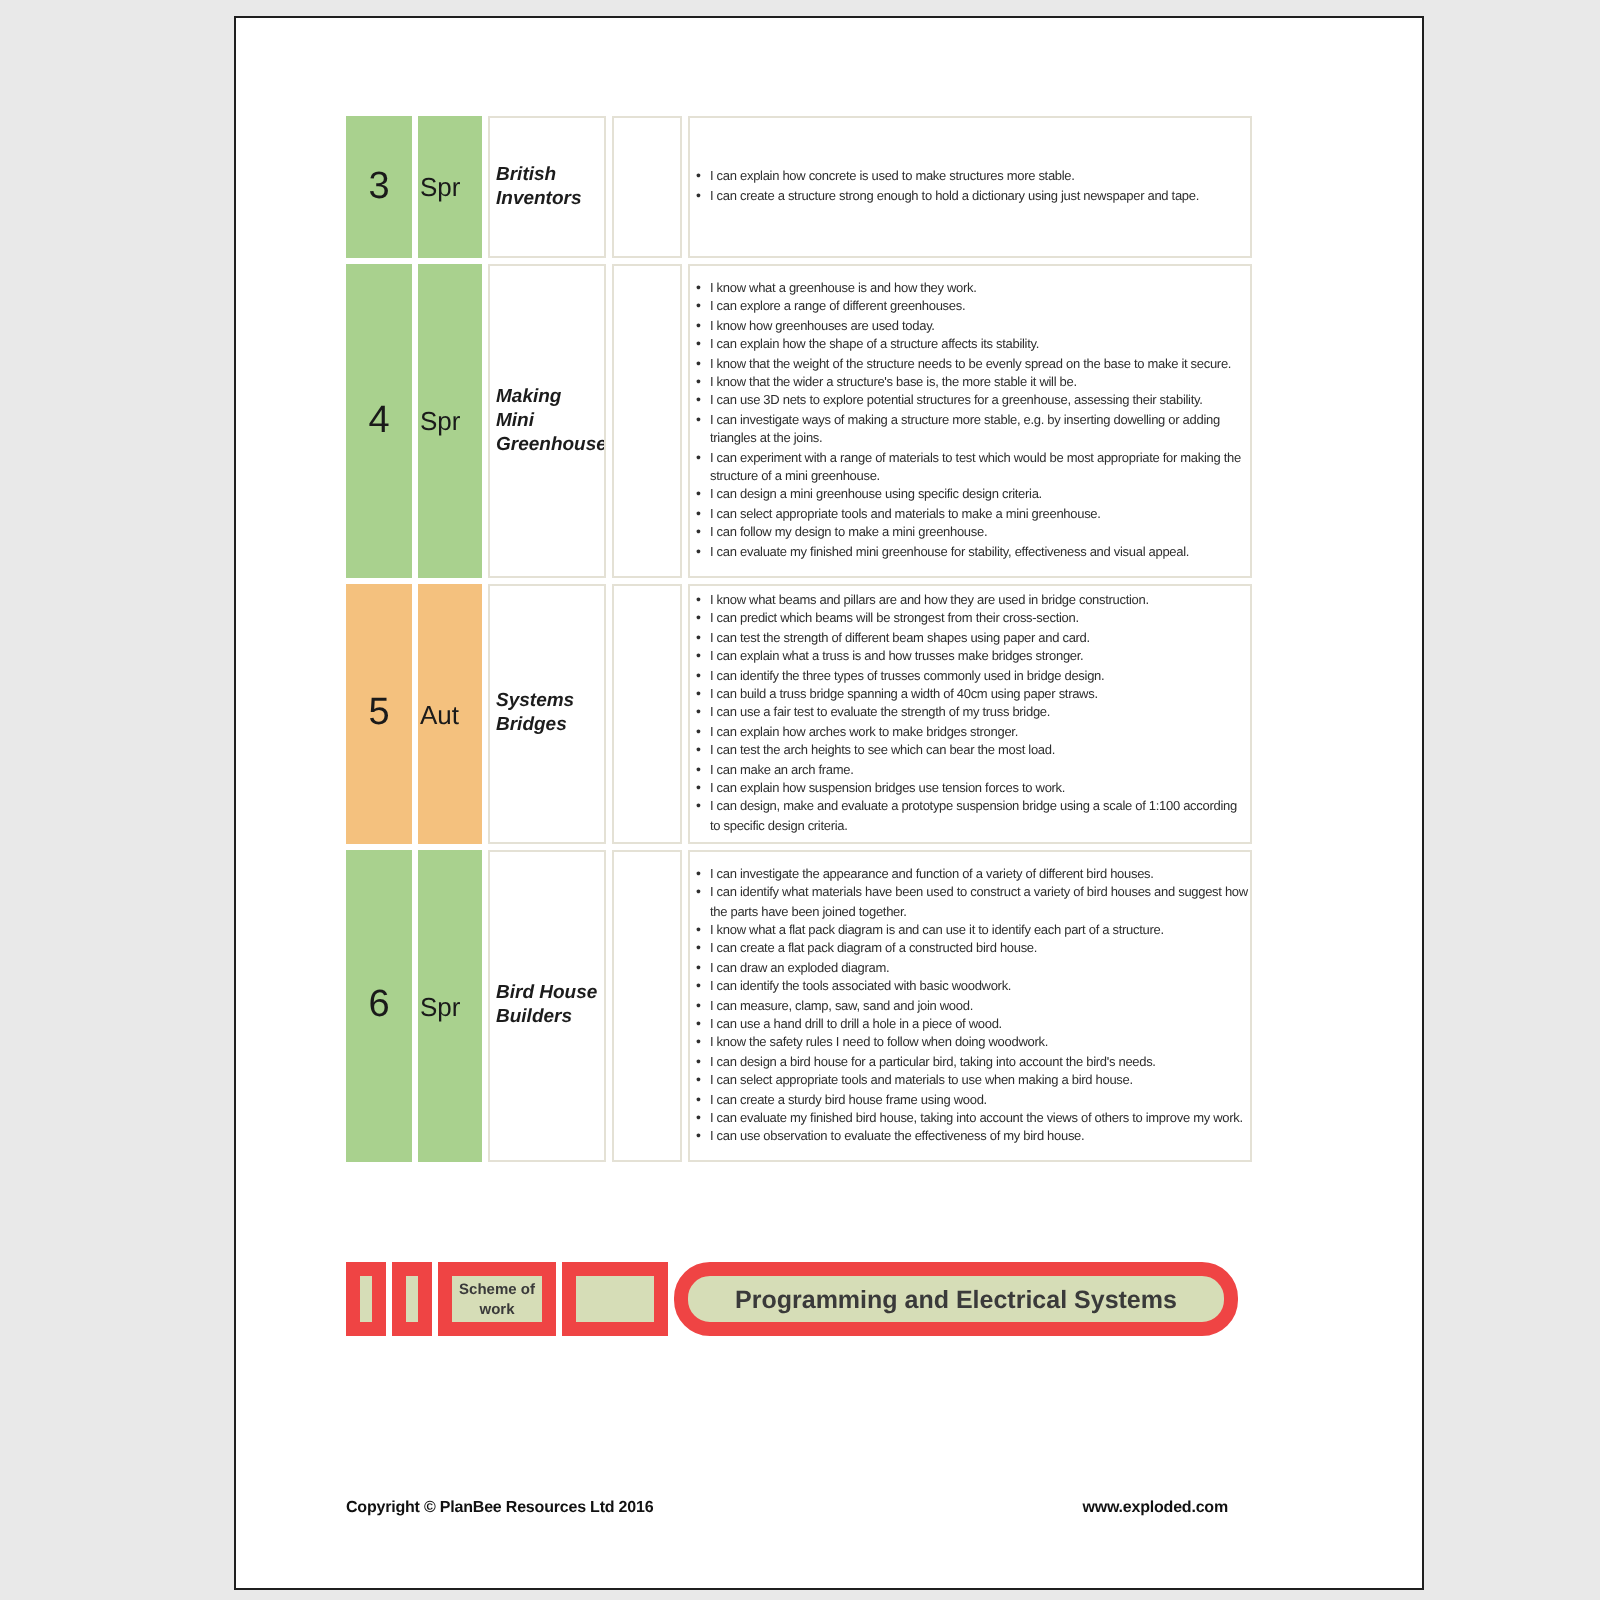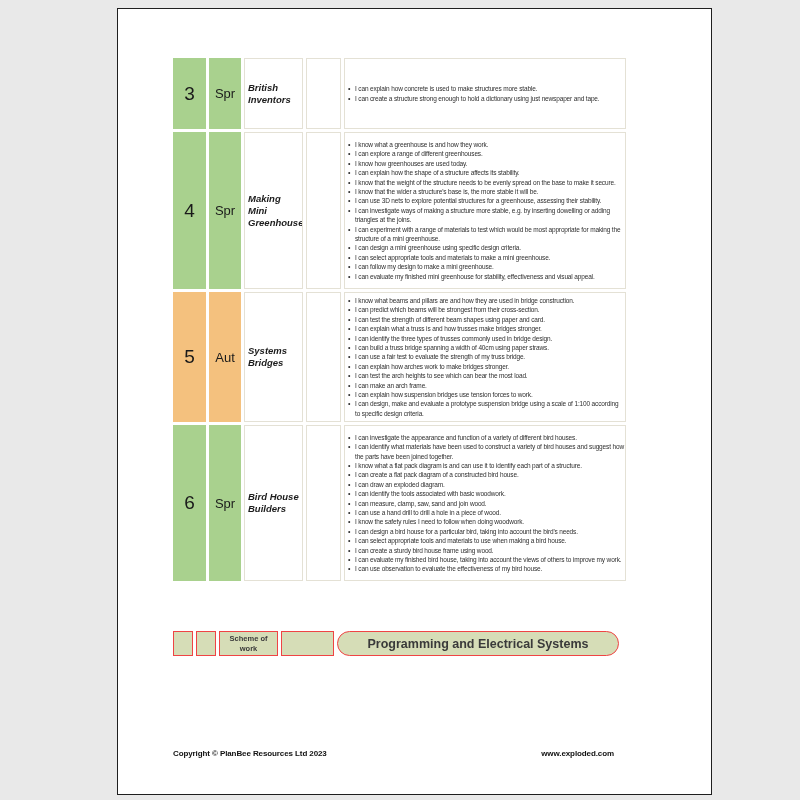--- a/index.html
+++ b/index.html
@@ -55,21 +55,21 @@
   tr.accent-orange td.accent { background: var(--orange); border-color: var(--orange); }
 
   td.cell-year {
     font-size: 19px;
     color: #1a1a1a;
     text-align: center;
   }
   td.cell-term {
     font-size: 13px;
     color: #1a1a1a;
-    text-align: center;
+    text-align: left;
   }
   td.cell-name {
     font-size: 9.5px;
     font-weight: bold;
     line-height: 12px;
     color: #1c1c1c;
     text-align: left;
     padding: 2px 3px;
     font-style: italic;
   }
@@ -104,21 +104,21 @@
     width: 452px;
   }
   table.scheme col.s1 { width: 20px; }
   table.scheme col.s2 { width: 20px; }
   table.scheme col.s3 { width: 59px; }
   table.scheme col.s4 { width: 53px; }
   table.scheme col.s5 { width: 282px; }
   table.scheme td {
     height: 20px;
     background: var(--sage);
-    border: 1px solid #ef4444;
+    border: 7px solid #ef4444;
     vertical-align: middle;
     text-align: center;
     overflow: hidden;
   }
   td.scheme-label {
     font-size: 7.5px;
     font-weight: bold;
     line-height: 9.5px;
     color: #3a3a3a;
     padding: 2px;
@@ -256,18 +256,18 @@
           <td></td>
           <td></td>
           <td class="scheme-label">Scheme of work</td>
           <td></td>
           <td class="scheme-title">Programming and Electrical Systems</td>
         </tr>
       </tbody>
     </table>
 
     <div class="footer">
-      <span>Copyright © PlanBee Resources Ltd 2023</span>
+      <span>Copyright © PlanBee Resources Ltd 2016</span>
       <span>www.exploded.com</span>
     </div>
 
   </div>
 </div>
 
 </body></html>

